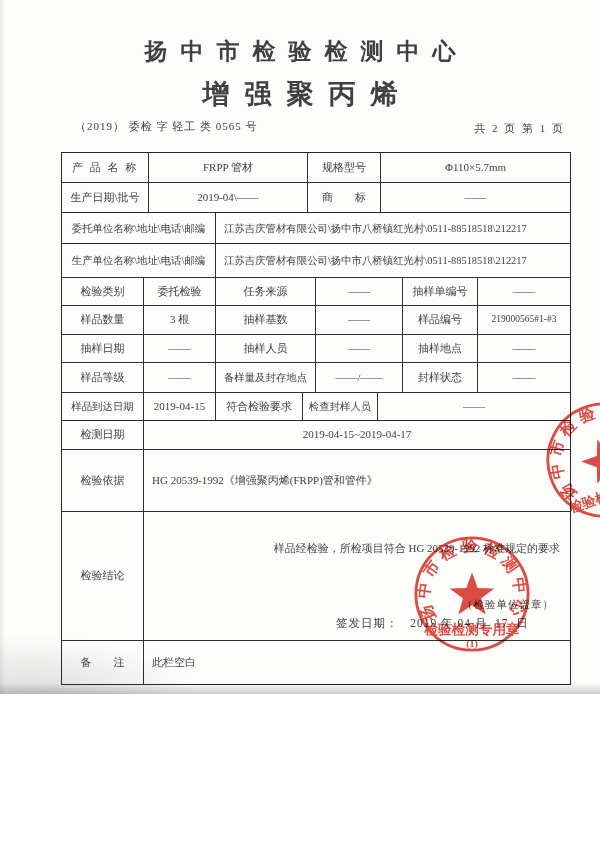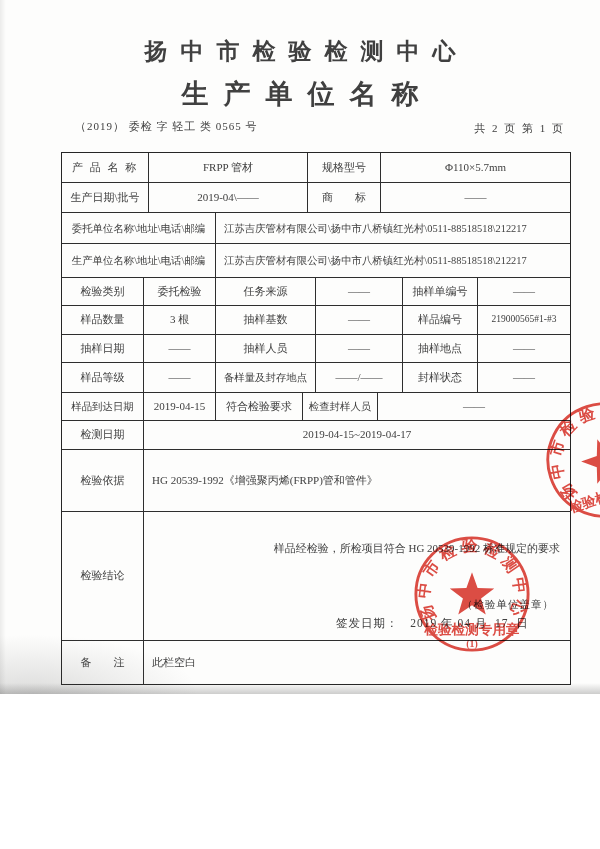--- a/index.html
+++ b/index.html
@@ -47,21 +47,21 @@
     background:linear-gradient(to right,rgba(0,0,0,.07),rgba(0,0,0,0));}
   .corner-shade{position:absolute;left:0;bottom:0;width:200px;height:60px;
     background:radial-gradient(ellipse at 15% 100%,rgba(70,70,70,.18),rgba(0,0,0,0) 70%);}
 </style>
 </head>
 <body>
 
 <div class="page">
 
   <div class="org-name">扬中市检验检测中心</div>
-  <div class="doc-title">生产单位名称</div>
+  <div class="doc-title">增强聚丙烯</div>
   <div class="meta-line">
     <span class="report-no">（2019） 委检 字 轻工 类 0565 号</span>
     <span class="page-info">共 2 页 第 1 页</span>
   </div>
 
   <div class="report-table">
 
     <div class="row" style="height:29px;">
       <div class="cell" style="width:86px;letter-spacing:2px;">产 品 名 称</div>
       <div class="cell" style="width:159px;">FRPP 管材</div>

